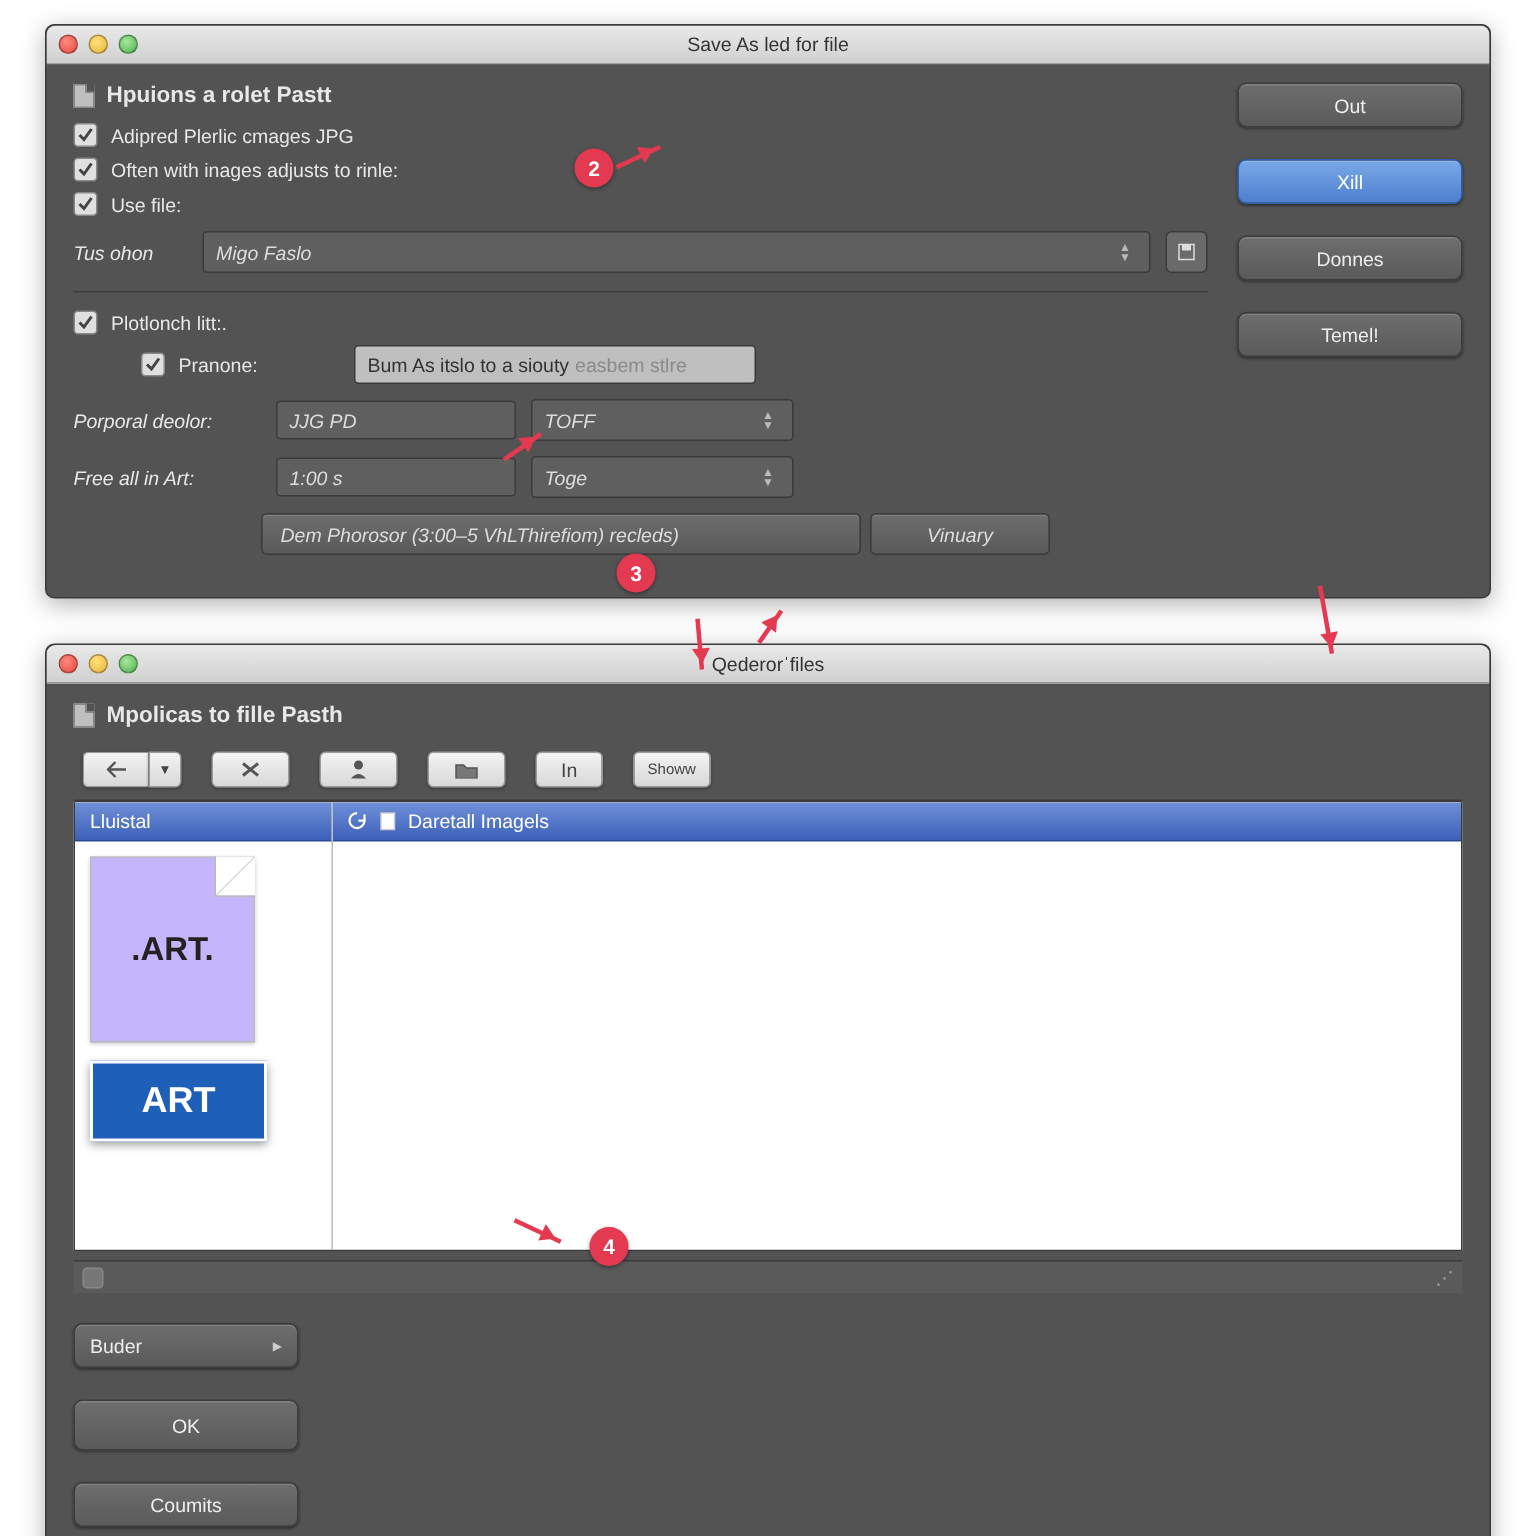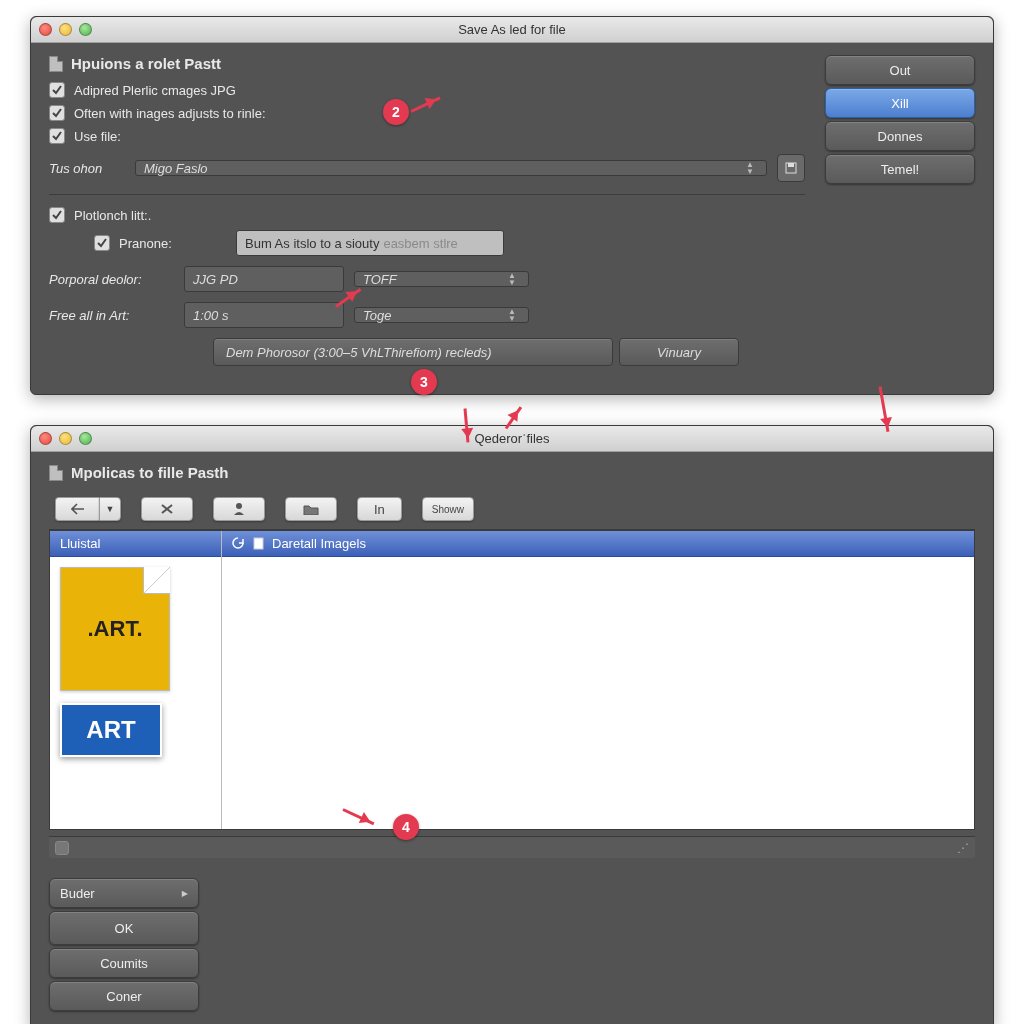--- a/index.html
+++ b/index.html
@@ -37,21 +37,21 @@
   .tl.red { background: radial-gradient(circle at 40% 35%, #ff8a80, #e5493d); }
   .tl.yellow { background: radial-gradient(circle at 40% 35%, #ffe27a, #e6b43c); }
   .tl.green { background: radial-gradient(circle at 40% 35%, #a8e89a, #4caf50); }
   .title-text { color: #333; font-size: 13px; }
   .window-body {
     padding: 12px 18px 18px 18px;
     display: flex; gap: 20px;
     position: relative;
   }
   .main { flex: 1; }
-  .side { width: 150px; display: flex; flex-direction: column; gap: 3px; }
+  .side { width: 150px; display: flex; flex-direction: column; gap: 21px; }
   .btn {
     height: 30px;
     background: linear-gradient(#6e6e6e, #5a5a5a);
     border: 1px solid #3c3c3c;
     border-radius: 6px;
     color: #eee;
     display: flex; align-items: center; justify-content: center;
     box-shadow: inset 0 1px 0 rgba(255,255,255,0.15), 0 1px 2px rgba(0,0,0,0.4);
     cursor: pointer;
   }
@@ -93,21 +93,21 @@
   }
   .row .lbl { width: 125px; }
   .input {
     height: 26px;
     background: #5f5f5f; border: 1px solid #3a3a3a;
     border-radius: 3px; color: #ddd; padding: 0 8px;
     display:flex;align-items:center;
   }
   .input.light { background: #bfbfbf; color:#333; }
   .dropdown {
-    height: 16px; background: #5f5f5f; border: 1px solid #3a3a3a;
+    height: 28px; background: #5f5f5f; border: 1px solid #3a3a3a;
     border-radius: 3px; color: #ddd; padding: 0 8px;
     display:flex;align-items:center;justify-content:space-between;
     position: relative;
   }
   .spin-arrows {
     width: 16px; display:flex; flex-direction:column; align-items:center; line-height:7px; font-size:8px; color:#bbb;
   }
   .sq-btn {
     width: 28px; height: 28px; background: #6a6a6a; border:1px solid #3a3a3a;
     border-radius:4px; display:flex;align-items:center;justify-content:center;
@@ -144,32 +144,32 @@
   }
   .col-head {
     height:26px; background:linear-gradient(#6f90d8,#3c60b8);
     color:#fff; display:flex;align-items:center;padding:0 10px;gap:8px;
     border-bottom:1px solid #2a4a9a; font-size:13px;
   }
   .left-col { width:172px; border-right:1px solid #bbb; background:#fff; display:flex;flex-direction:column;}
   .right-col { flex:1; background:#fff; display:flex;flex-direction:column;}
   .thumb-area { flex:1; padding:10px; }
   .file-doc {
-    width: 110px; height: 124px; background:#eab308; border:1px solid #bbb;
+    width: 110px; height: 124px; background:#c4b5fd; border:1px solid #bbb;
     position:relative; display:flex;align-items:center;justify-content:center;
     color:#222; font-weight:bold; font-size:22px; font-family: Arial, sans-serif;
     box-shadow:0 1px 3px rgba(0,0,0,0.2);
   }
   .file-doc::before{
     content:""; position:absolute; right:-1px; top:-1px; width:26px; height:26px;
     background:linear-gradient(135deg,#fff 48%, #ccc 50%, #fff 52%);
     border-left:1px solid #bbb; border-bottom:1px solid #bbb;
   }
   .badge {
-    margin-top:12px; width:102px; height:54px; background:#1e5fb8;
+    margin-top:12px; width:118px; height:54px; background:#1e5fb8;
     color:#fff; display:flex;align-items:center;justify-content:center;
     font-weight:bold; font-size:24px; border:2px solid #fff;
     box-shadow:0 2px 6px rgba(0,0,0,0.4);
     font-family: Arial, sans-serif;
   }
   .status-strip {
     height:22px; background:#5a5a5a; border-top:1px solid #3a3a3a;
     margin-top:6px; display:flex;align-items:center;justify-content:space-between;
     padding:0 6px;
   }
@@ -303,21 +303,21 @@
         <div class="dropdown" style="width:175px;">
           <span>Toge</span>
           <span class="spin-arrows">
               <span>▲</span>
               <span>▼</span>
             </span>
         </div>
       </div>
 
       <div class="row" style="margin-left:125px;gap:6px;">
-        <div class="long-btn" style="flex:0 0 400px;margin-left:39px;">
+        <div class="long-btn" style="flex:0 0 400px;">
           <span>Dem Phorosor (3:00–5 VhLThirefiom) recleds)</span>
         </div>
         <div class="long-btn" style="width:120px;justify-content:center;">
           <span>Vinuary</span>
         </div>
       </div>
     </div>
 
     <div class="side">
       <div class="btn">

